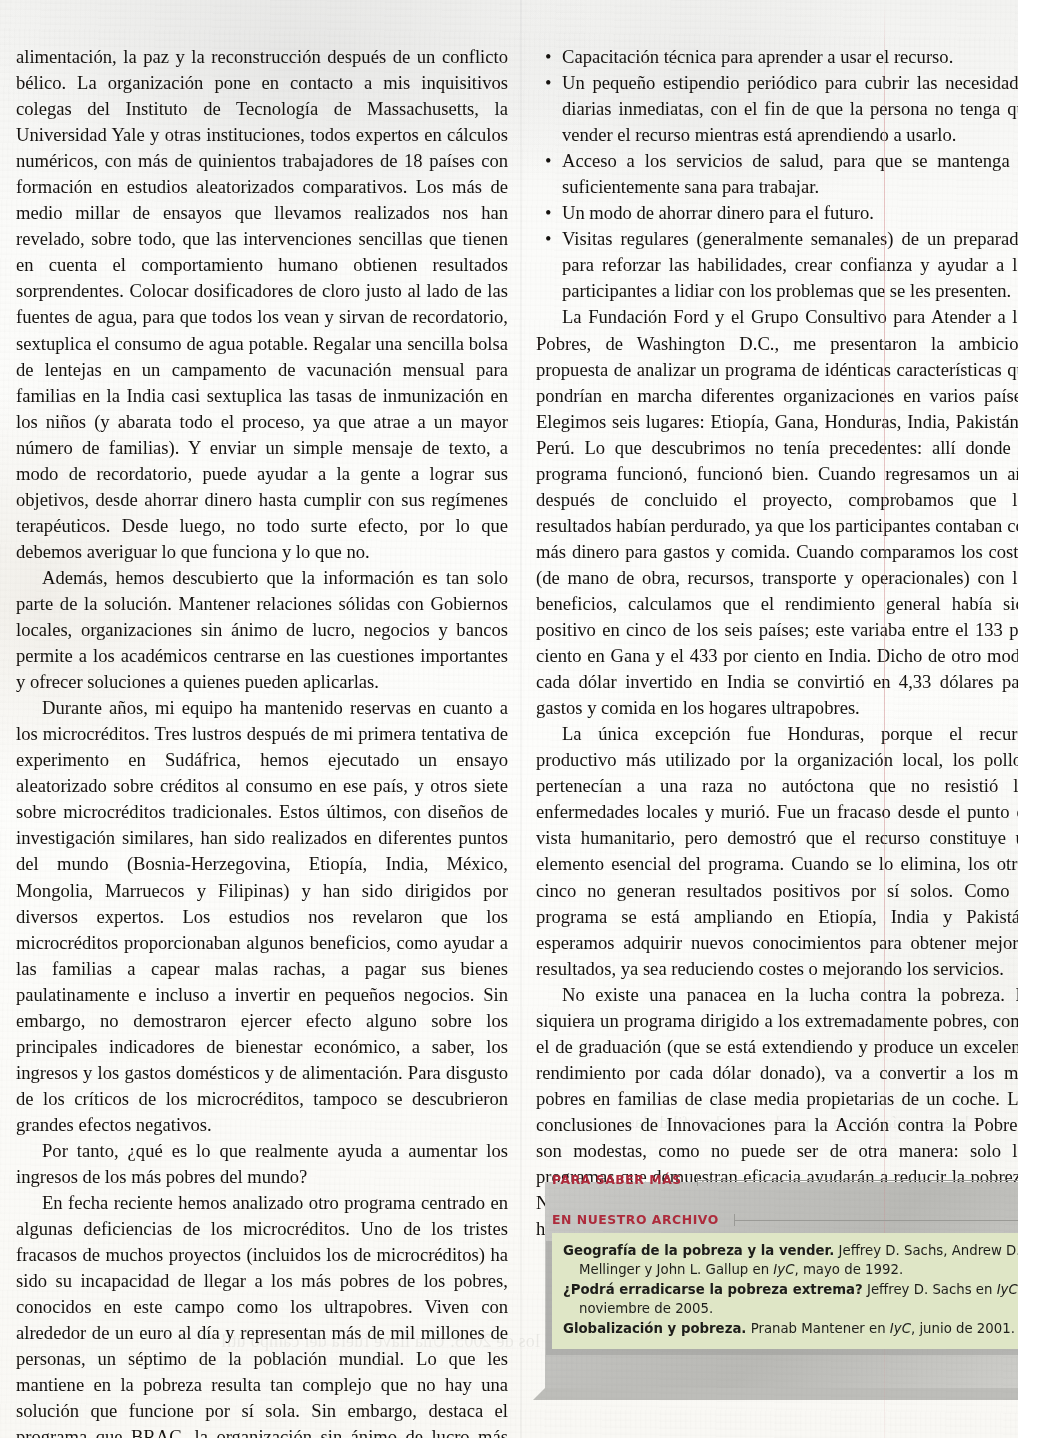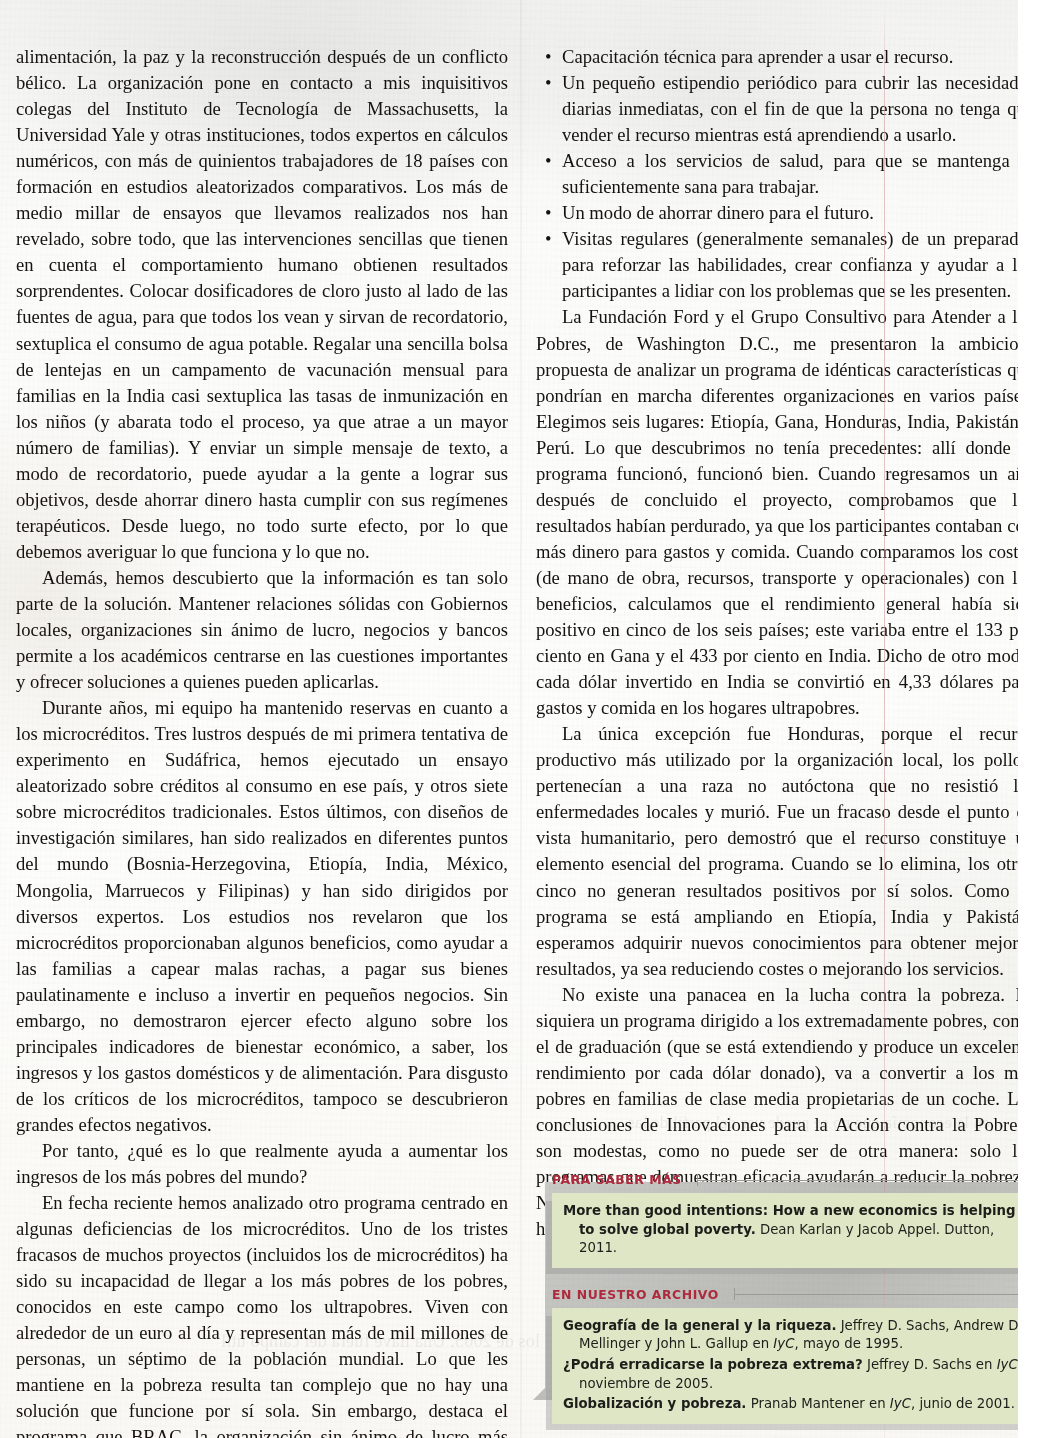--- a/index.html
+++ b/index.html
@@ -206,36 +206,31 @@
 
   <div id="refshadow"></div>
 
   <div id="refbox">
 
     <div class="ref-headrow">
       <div class="ref-head">PARA SABER MÁS</div>
       <div class="ref-rule"></div>
     </div>
 
-    <div class="green-panel">
-      <p class="ref-entry">
-        <b>More than good intentions: How a new economics is helping to solve global poverty.</b><span> Dean Karlan y Jacob Appel. Dutton, 2011.</span>
-      </p>
-    </div>
 
     <div class="gap"></div>
 
     <div class="ref-headrow">
       <div class="ref-head">EN NUESTRO ARCHIVO</div>
       <div class="ref-rule"></div>
     </div>
 
     <div class="green-panel second">
       <p class="ref-entry">
-        <b>Geografía de la general y la riqueza.</b><span> Jeffrey D. Sachs, Andrew D. Mellinger y John L. Gallup en </span><i>IyC</i><span>, mayo de 1995.</span>
+        <b>Geografía de la pobreza y la vender.</b><span> Jeffrey D. Sachs, Andrew D. Mellinger y John L. Gallup en </span><i>IyC</i><span>, mayo de 1992.</span>
       </p>
       <p class="ref-entry">
         <b>¿Podrá erradicarse la pobreza extrema?</b><span> Jeffrey D. Sachs en </span><i>IyC</i><span>, noviembre de 2005.</span>
       </p>
       <p class="ref-entry">
         <b>Globalización y pobreza.</b><span> Pranab Mantener en </span><i>IyC</i><span>, junio de 2001.</span>
       </p>
     </div>
   </div>
 

